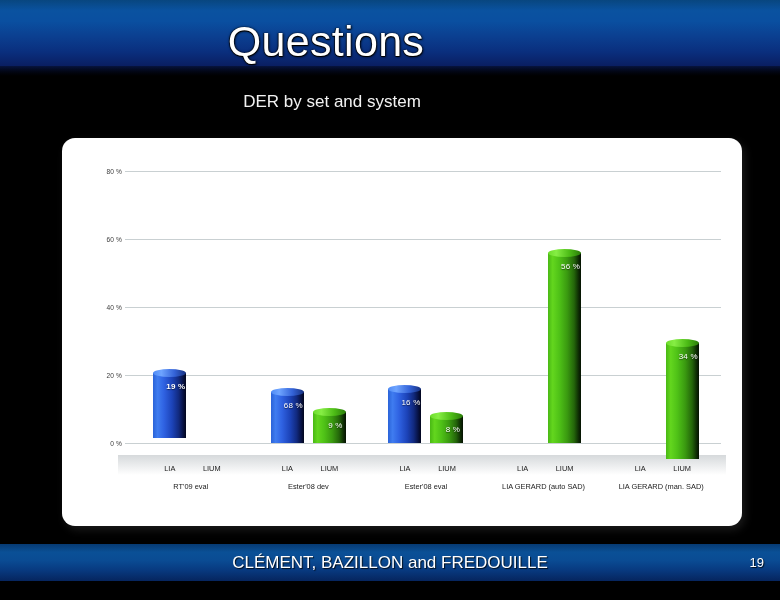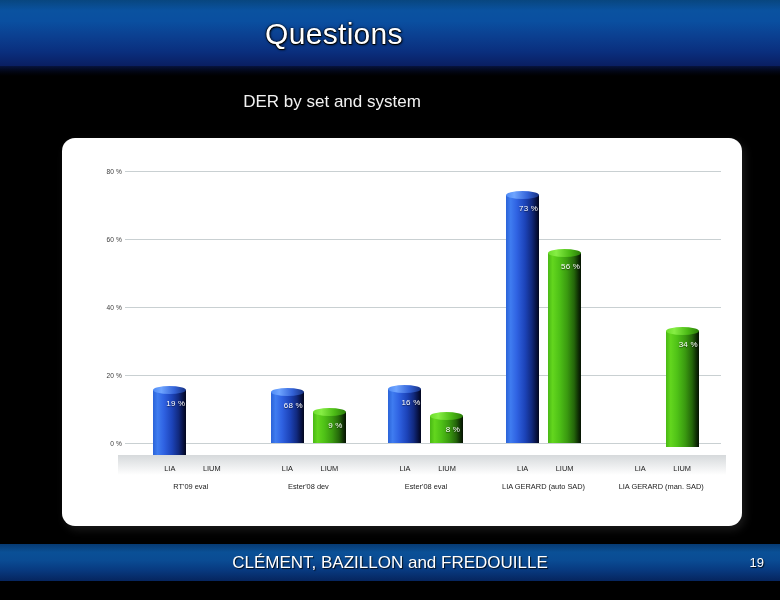--- a/index.html
+++ b/index.html
@@ -20,23 +20,23 @@
     position: absolute; left: 0; top: 0; width: 780px; height: 76px;
     background: linear-gradient(to bottom,
         #08467f 0%, #0a52a0 14%, #0a4fa0 28%,
         #0b3f90 48%, #0a2f7e 68%, #0a1f63 86%, #050d33 100%);
   }
   #header:after {
     content:""; position:absolute; left:0; bottom:0; width:100%; height:10px;
     background: linear-gradient(to bottom, rgba(0,0,0,0.35), #000);
   }
   #header-title {
-    position: absolute; left: 8px; top: 17px; width: 652px;
-    text-align: center;
-    font-size: 30px;
+    position: absolute; left: 0; top: 17px; width: 652px;
+    text-align: center;
+    font-size: 43px;
     color: #ffffff;
     letter-spacing: 0.3px;
     text-shadow: 0 1px 0 #000, 1px 1px 2px rgba(0,0,0,0.85),
                  -1px 0 1px rgba(0,0,0,0.6), 0 0 3px rgba(0,0,0,0.6);
   }
 
   
   #chart-caption {
     position: absolute; left: 0; top: 92px; width: 664px;
     text-align: center;
@@ -202,21 +202,21 @@
           <div class="ytick" style="top: 290px;">0 %</div>
           <div class="ytick" style="top: 222px;">20 %</div>
           <div class="ytick" style="top: 154px;">40 %</div>
           <div class="ytick" style="top: 86px;">60 %</div>
           <div class="ytick" style="top: 18px;">80 %</div>
         </div>
       <div id="ground"></div>
       <div id="bars">
           <div class="group" style="left: 0px; width: 117.6px;">
             <div class="bar-wrap" style="left: 21.3px; width: 33px; height: 322px;">
-              <div class="bar blue" style="height: 64.6px; bottom: 20px;">
+              <div class="bar blue" style="height: 64.6px; bottom: 37px; font-weight: bold;">
                 <div class="face"></div>
                 <div class="cap"></div>
                 <div class="value shift">19 %</div>
               </div>
               <div class="series-tick" style="bottom: 2px;">LIA</div>
             </div>
             <div class="bar-wrap" style="left: 63.3px; width: 33px; height: 322px;">
               <div class="series-tick" style="bottom: 2px;">LIUM</div>
             </div>
             <div class="cat-label" style="bottom: -16px; margin-top: 24px;">RT'09 eval</div>
@@ -254,43 +254,38 @@
                 <div class="face"></div>
                 <div class="cap"></div>
                 <div class="value shift">8 %</div>
               </div>
               <div class="series-tick" style="bottom: 2px;">LIUM</div>
             </div>
             <div class="cat-label" style="bottom: -16px;">Ester'08 eval</div>
           </div>
           <div class="group" style="left: 352.8px; width: 117.6px;">
             <div class="bar-wrap" style="left: 21.3px; width: 33px; height: 322px;">
-              <div class="bar blue" style="height: 248.2px; bottom: 32px;">
-                <div class="face"></div>
-                <div class="cap"></div>
-                <div class="value shift">73 %</div>
-              </div>
               <div class="series-tick" style="bottom: 2px;">LIA</div>
             </div>
             <div class="bar-wrap" style="left: 63.3px; width: 33px; height: 322px;">
               <div class="bar green" style="height: 190.4px; bottom: 32px;">
                 <div class="face"></div>
                 <div class="cap"></div>
                 <div class="value shift">56 %</div>
               </div>
               <div class="series-tick" style="bottom: 2px;">LIUM</div>
             </div>
             <div class="cat-label" style="bottom: -16px;">LIA GERARD (auto SAD)</div>
           </div>
           <div class="group" style="left: 470.4px; width: 117.6px;">
             <div class="bar-wrap" style="left: 21.3px; width: 33px; height: 322px;">
               <div class="series-tick" style="bottom: 2px;">LIA</div>
             </div>
             <div class="bar-wrap" style="left: 63.3px; width: 33px; height: 322px;">
-              <div class="bar green" style="height: 115.6px; bottom: 28px; padding-left: 32px;">
+              <div class="bar green" style="height: 115.6px; bottom: 16px; padding-left: 32px;">
                 <div class="face"></div>
                 <div class="cap"></div>
                 <div class="value shift">34 %</div>
               </div>
               <div class="series-tick" style="bottom: 2px;">LIUM</div>
             </div>
             <div class="cat-label" style="bottom: -16px;">LIA GERARD (man. SAD)</div>
           </div>
         </div>
     </div>

